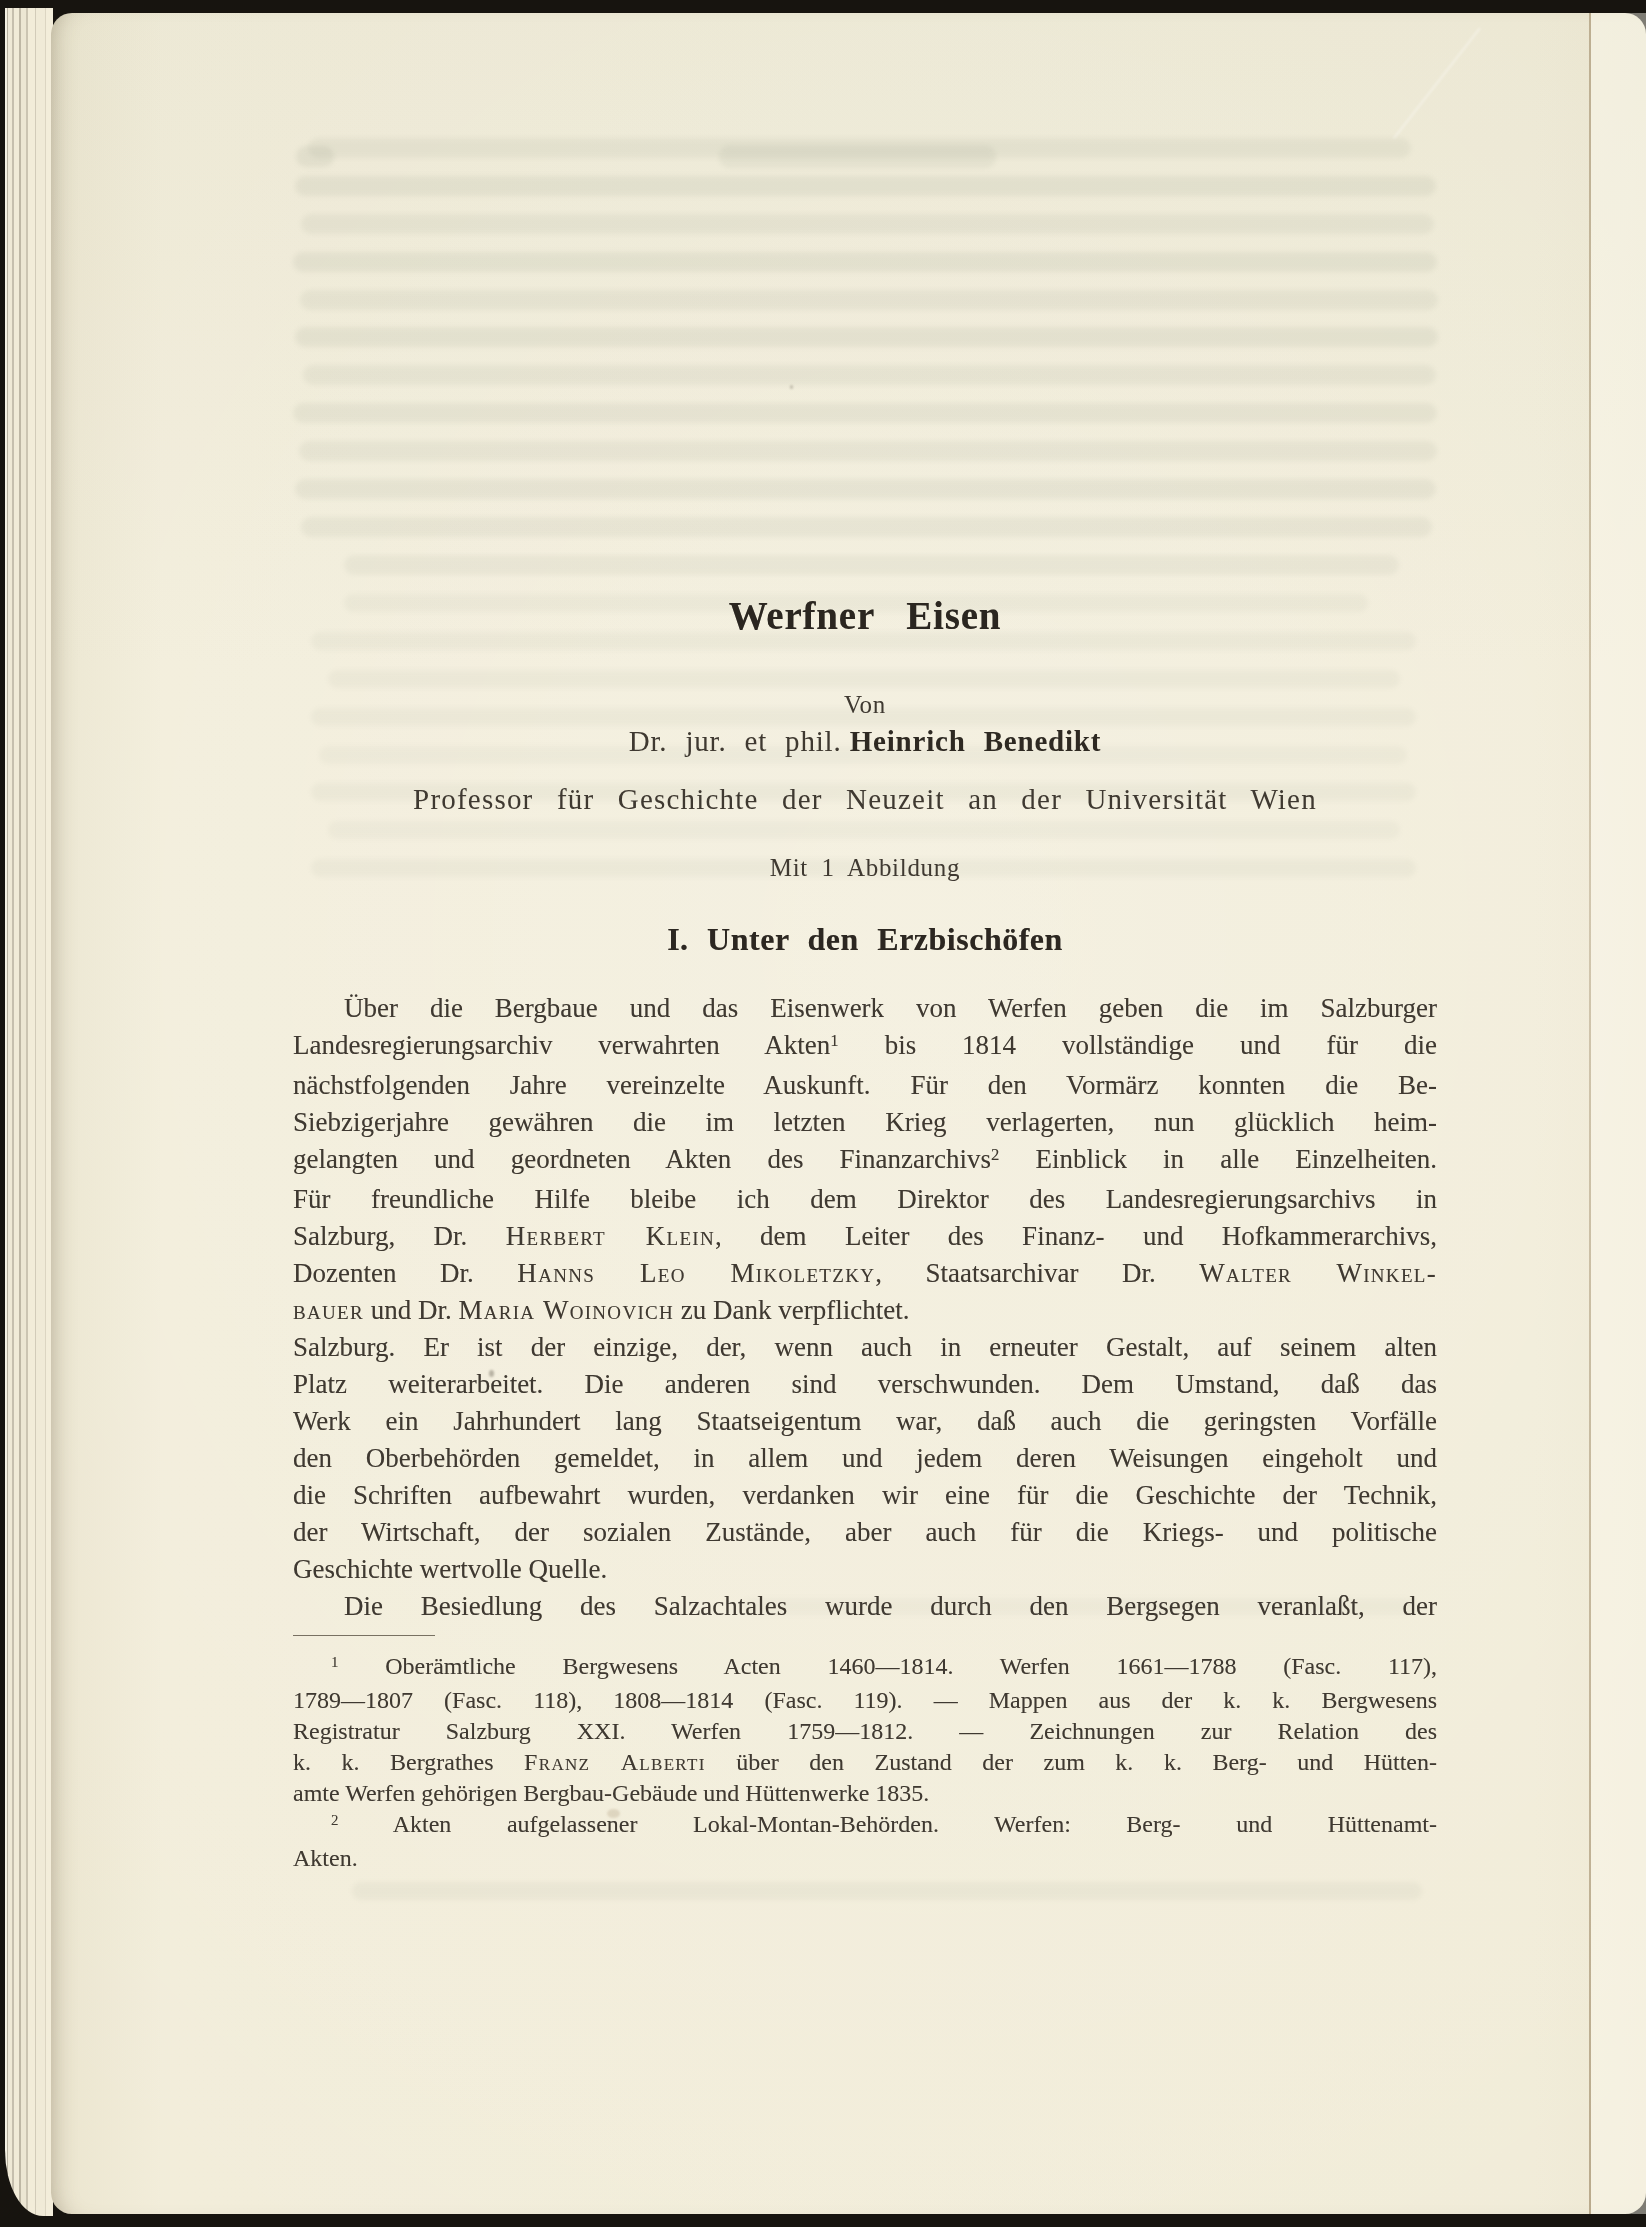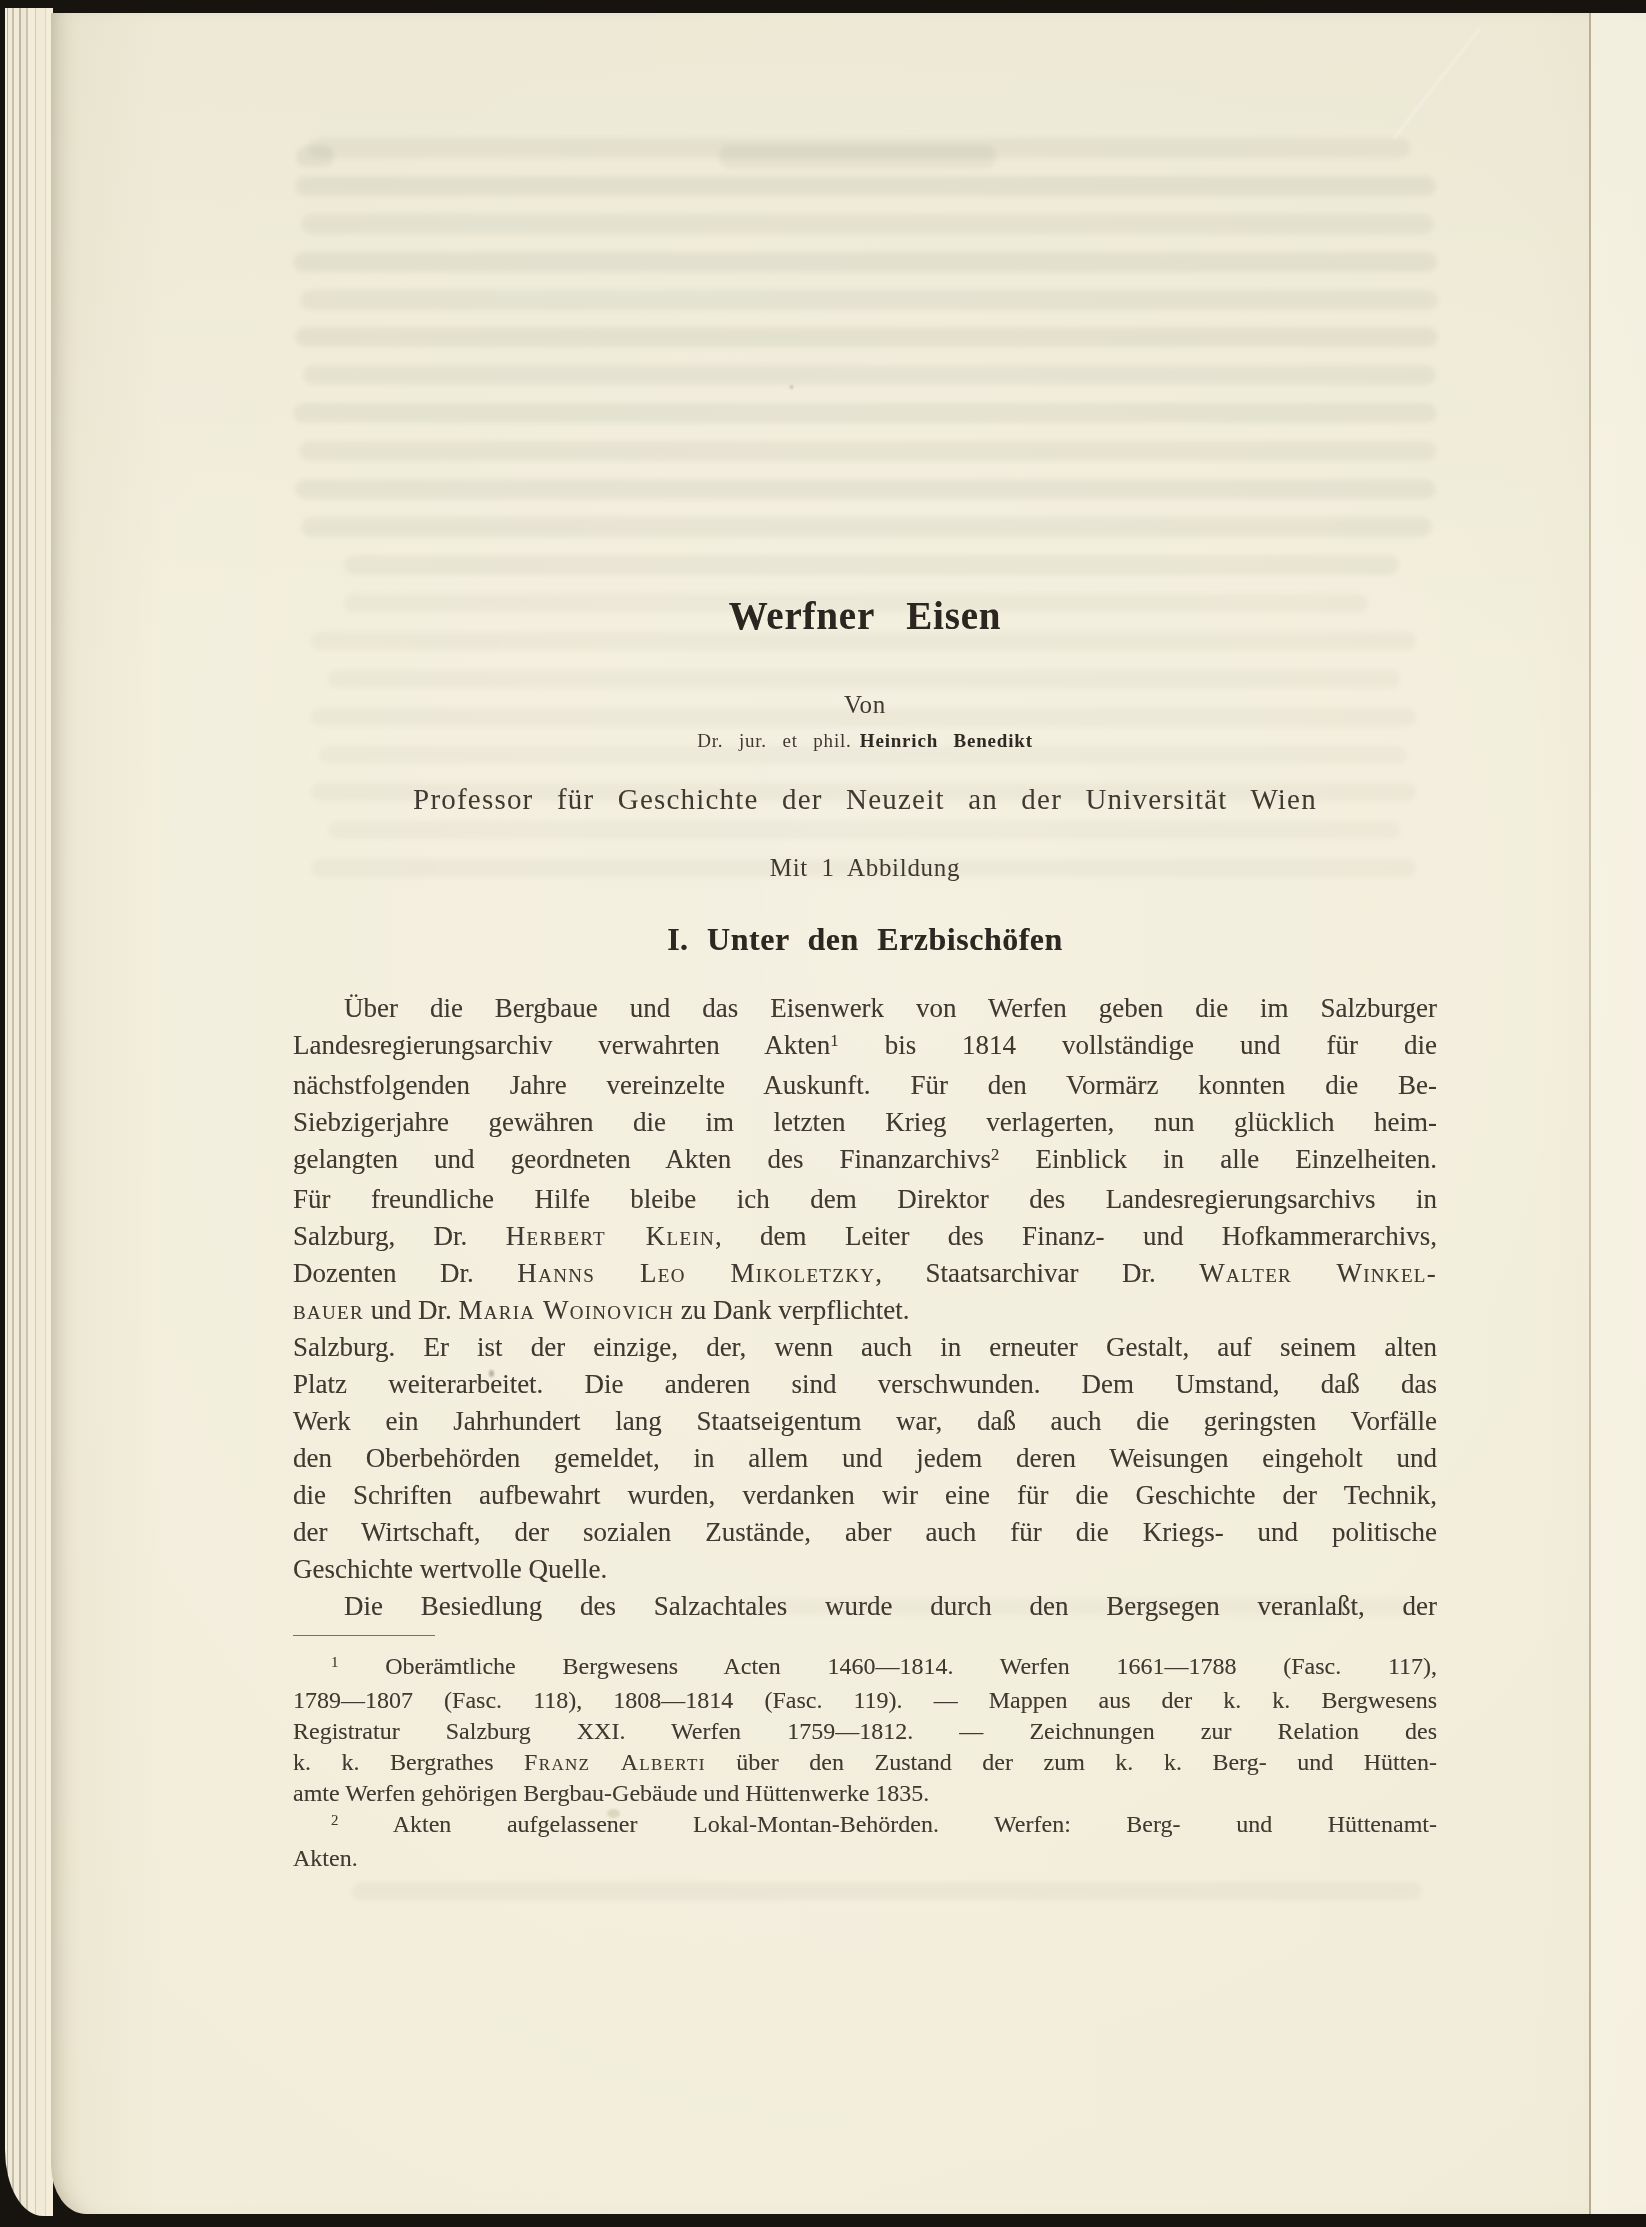--- a/index.html
+++ b/index.html
@@ -23,20 +23,21 @@
   
   .page {
     position: absolute; left: 51px; top: 13px; right: 0; bottom: 13px;
     background-color: #f0ebd7;
     background-image:
       linear-gradient(180deg, rgba(186,188,158,0.10), rgba(186,188,158,0.0) 30%),
       radial-gradient(130% 110% at 55% 42%, rgba(255,255,255,0.22), rgba(0,0,0,0) 65%),
       linear-gradient(90deg, #ebe5cf, #f2edda 7%, #f1ecd8 93%, #eee8d3);
     box-shadow: inset 18px 0 25px -18px rgba(90,75,50,0.40);
     border-bottom-left-radius: 35px 49px;
+    border-radius: 21px;
   }
   
   .crease-line {
     position: absolute; top: 0; bottom: 0; left: 1538px; width: 1.6px;
     background: linear-gradient(180deg, rgba(150,128,92,0.55), rgba(150,128,92,0.35) 40%, rgba(150,128,92,0.6));
     box-shadow: -6.6px 0 10px -3.3px rgba(120,100,70,0.10);
   }
   .page-beyond {
     position: absolute; top: 0; bottom: 0; left: 1540px; right: 0;
     background: rgba(253,250,240,0.45);
@@ -53,21 +54,21 @@
   .mark { position: absolute; border-radius: 50%; filter: blur(0.8px); }
 
   .content { left: 242px; width: 1144px; color: #3f3931; }
   .title {
     margin-top: 580px; height: 46px; line-height: 46px;
     font-size: 39px; font-weight: bold; text-align: center;
     letter-spacing: 0.8px; word-spacing: 21.4px; color: #2b2620;
     text-shadow: 0 0 0.5px rgba(43,38,32,0.45);
   }
   .byline { margin-top: 51px; height: 30px; line-height: 30px; font-size: 25px; text-align: center; letter-spacing: 0.8px; }
-  .author { margin-top: 3.3px; height: 36px; line-height: 36px; font-size: 19px; text-align: center; word-spacing: 10px; letter-spacing: 0.8px; }
+  .author { margin-top: 3.3px; height: 36px; line-height: 36px; font-size: 29px; text-align: center; word-spacing: 10px; letter-spacing: 0.8px; }
   .author .name { font-weight: bold; margin-left: 8.2px; color: #2e2922; }
   .role { height: 38px; line-height: 38px; font-size: 29px; text-align: center; word-spacing: 15px; letter-spacing: 1.2px; margin-top: 21px; }
   .illu-note { margin-top: 35px; height: 30px; line-height: 30px; font-size: 25px; text-align: center; word-spacing: 6.6px; letter-spacing: 0.7px; }
   .heading {
     margin-top: 35px; height: 43px; line-height: 43px;
     font-size: 32px; font-weight: bold; text-align: center;
     word-spacing: 10px; letter-spacing: 0.5px; color: #2c2721;
     text-shadow: 0 0 0.4px rgba(44,39,33,0.4);
   }
   .bodytext { margin-top: 29px; font-size: 27px; }

